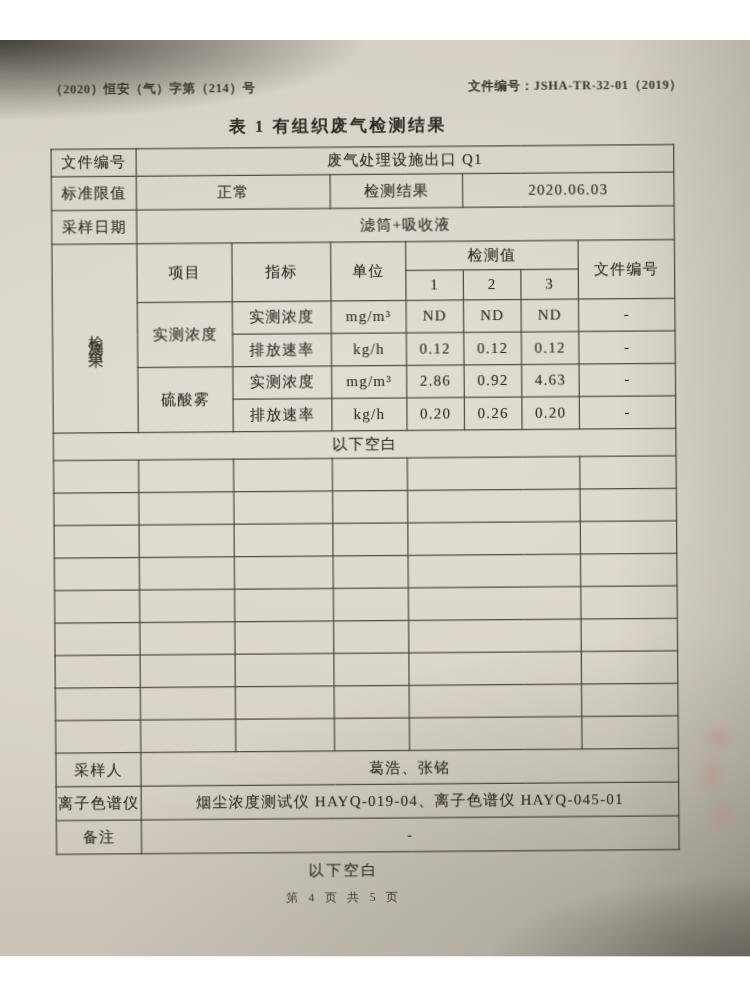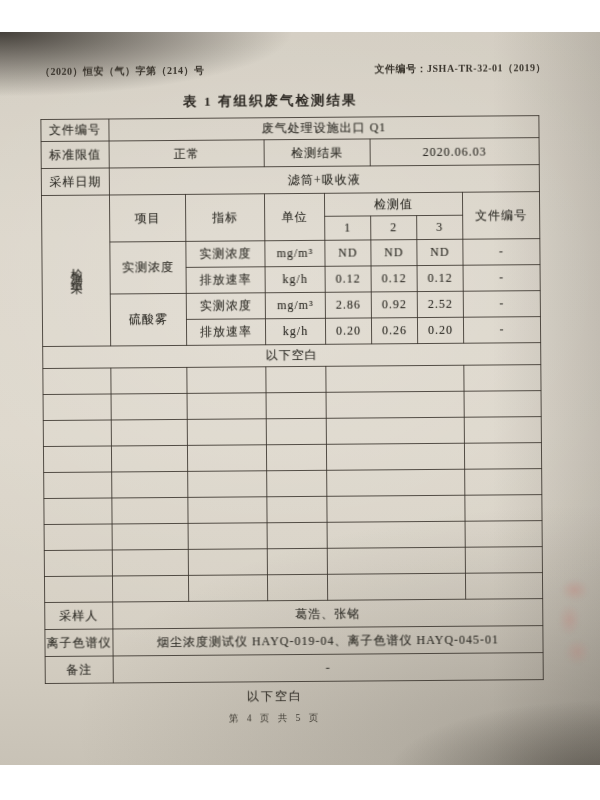--- a/index.html
+++ b/index.html
@@ -141,21 +141,21 @@
           <td class="num">0.12</td>
           <td class="num">0.12</td>
           <td class="num">-</td>
         </tr>
         <tr class="h26">
           <td rowspan="2">硫酸雾</td>
           <td>实测浓度</td>
           <td class="num">mg/m³</td>
           <td class="num">2.86</td>
           <td class="num">0.92</td>
-          <td class="num">2.52</td>
+          <td class="num">4.63</td>
           <td class="num">-</td>
         </tr>
         <tr class="h26">
           <td>排放速率</td>
           <td class="num">kg/h</td>
           <td class="num">0.20</td>
           <td class="num">0.26</td>
           <td class="num">0.20</td>
           <td class="num">-</td>
         </tr>

